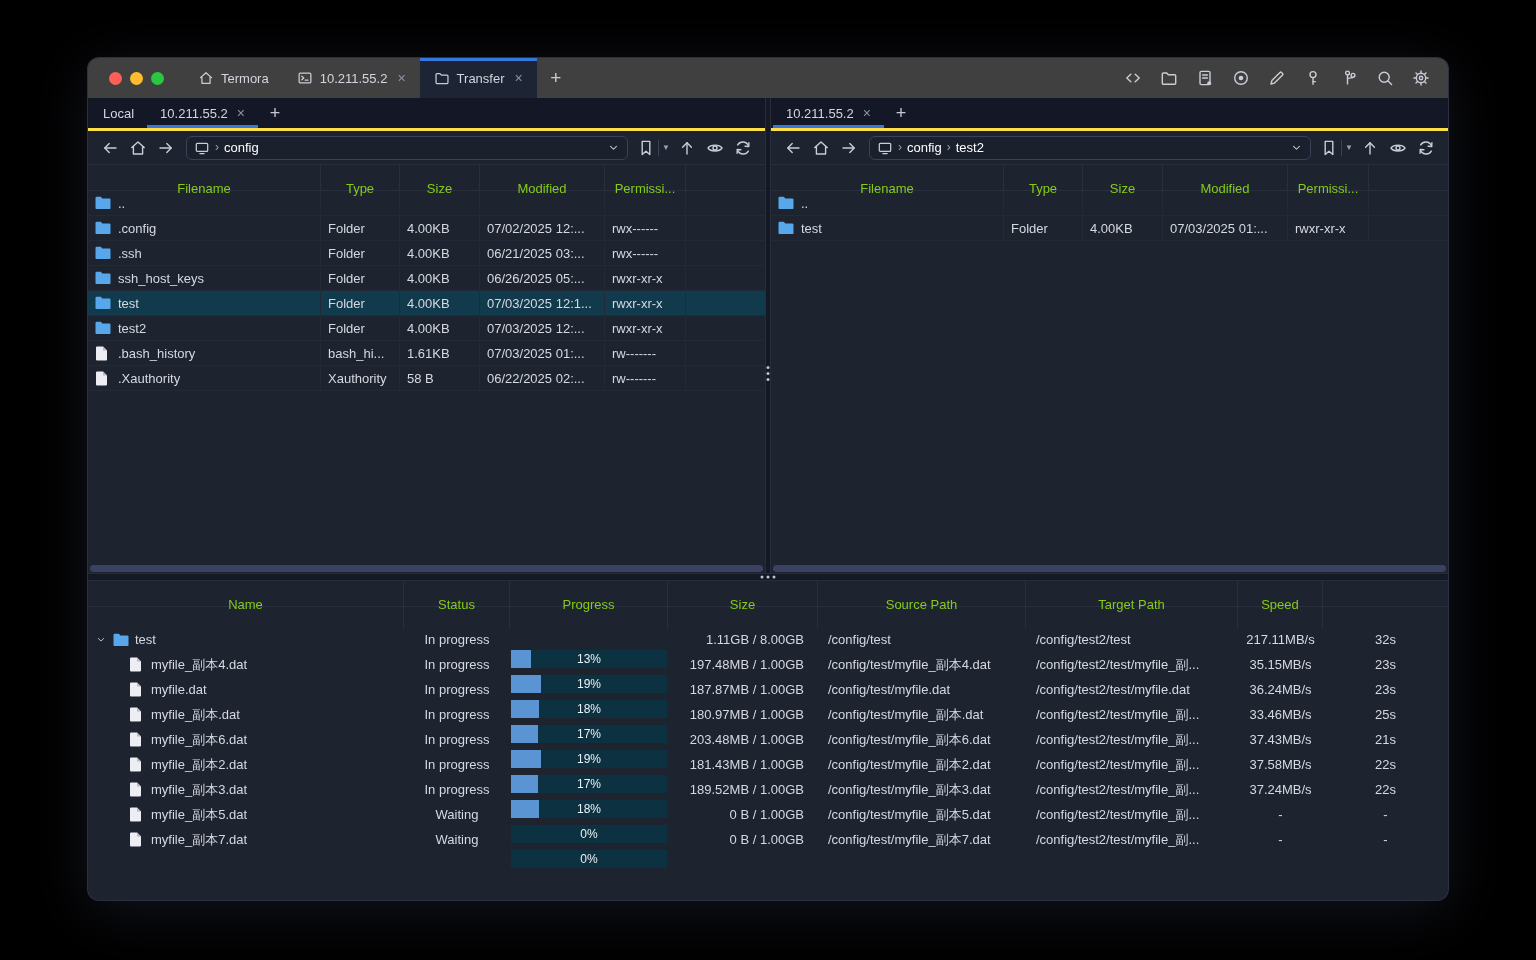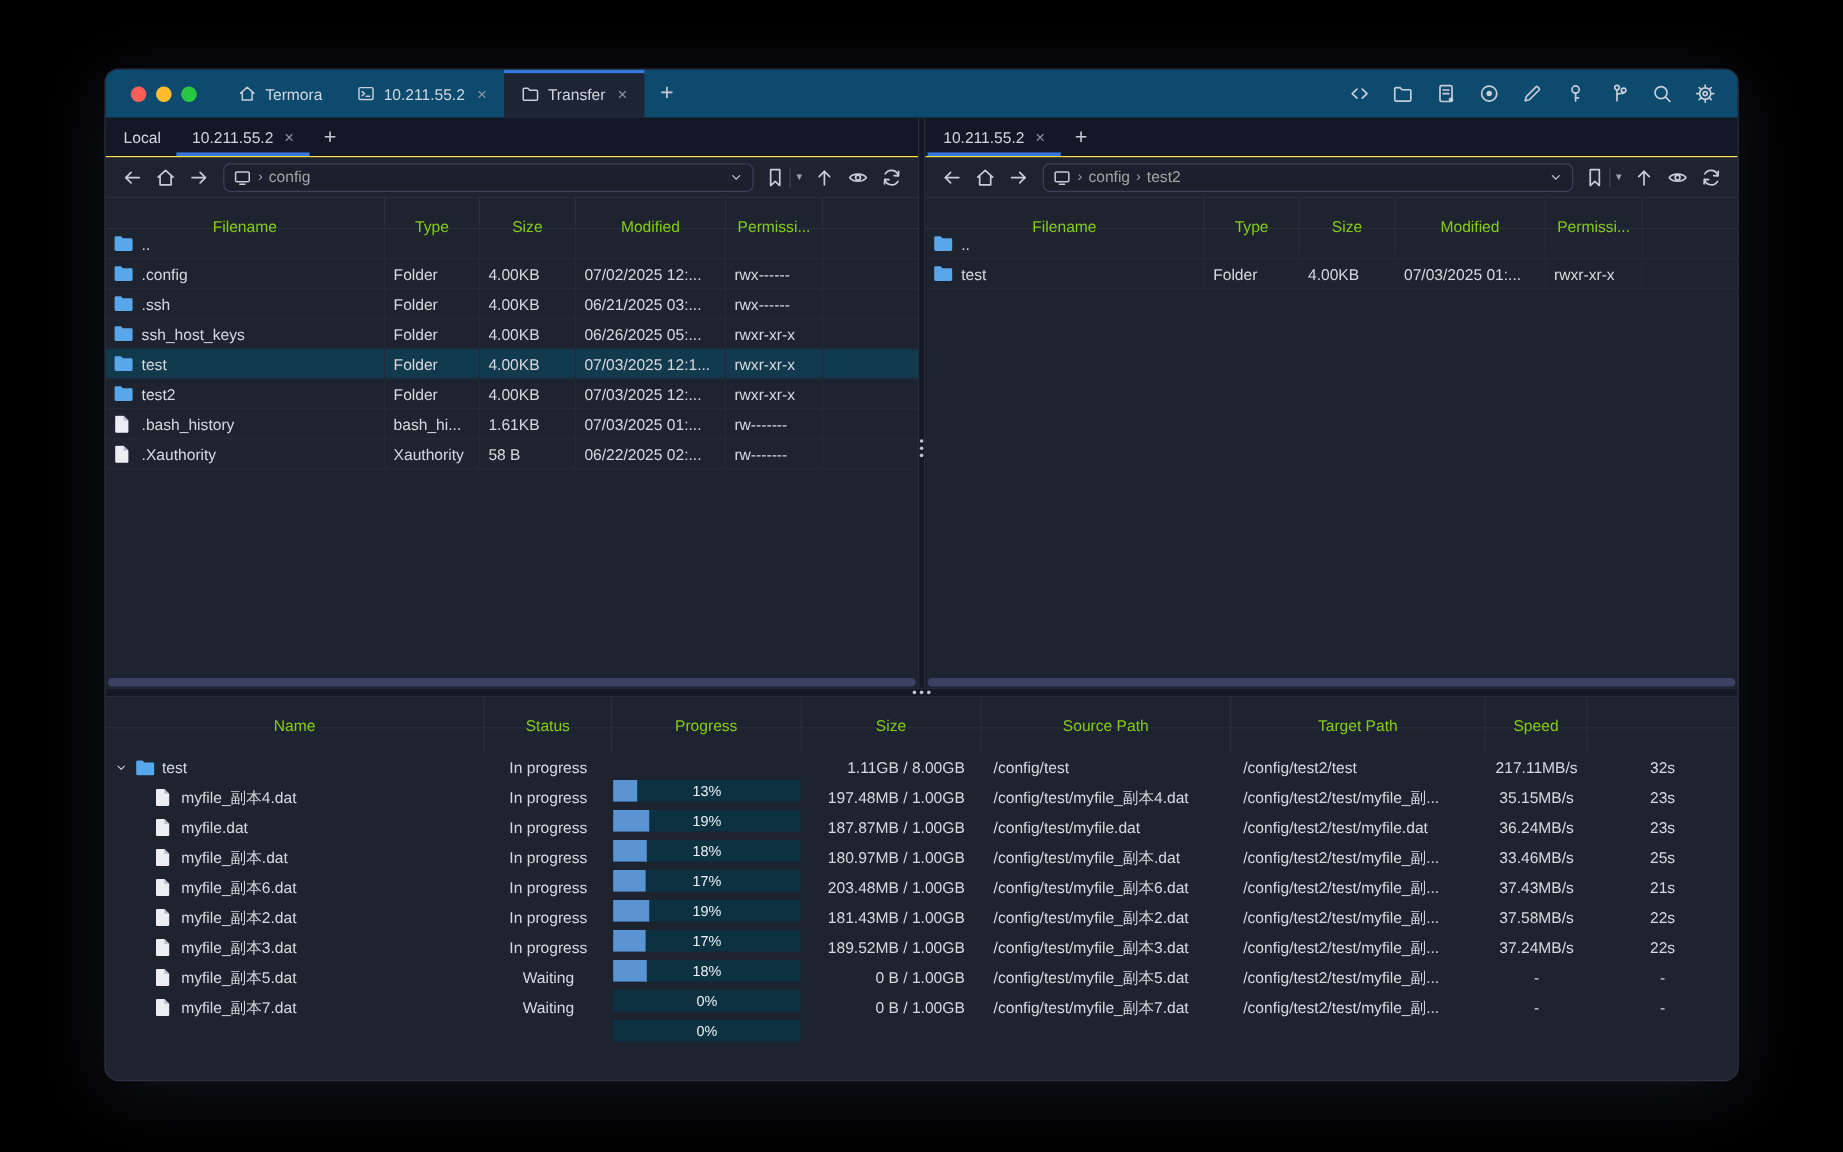--- a/index.html
+++ b/index.html
@@ -2,21 +2,21 @@
 <html><head>
 <meta charset="utf-8">
 <style>
   html,body{margin:0;padding:0;background:#000;width:1536px;height:960px;overflow:hidden;
     font-family:"Liberation Sans",sans-serif;}
   *{box-sizing:border-box;}
   .window{position:absolute;left:88px;top:58px;width:1360px;height:842px;background:#1e2330;
     border-radius:11px;overflow:hidden;display:flex;flex-direction:column;
     box-shadow:0 0 0 1px #2c3142,0 10px 60px rgba(90,100,140,.22);}
   
-  .titlebar{height:40px;flex:0 0 40px;background:#0c4a6e;display:flex;align-items:stretch;}
+  .titlebar{height:40px;flex:0 0 40px;background:#404040;display:flex;align-items:stretch;}
   .lights{display:flex;align-items:center;gap:8px;padding:0 20px 0 21px;}
   .light{width:13px;height:13px;border-radius:50%;}
   .l-red{background:#ff5f57}.l-yellow{background:#febc2e}.l-green{background:#28c840}
   .ttab{display:flex;align-items:center;gap:7px;padding:0 14px;font-size:13px;color:#d3d6df;position:relative;cursor:default;}
   .ttab.active{background:#1d2433;}
   .ttab.active::before{content:'';position:absolute;top:0;left:0;right:0;height:3px;background:#3678dd;}
   .xbtn{color:#8d93a3;font-size:14px;margin-left:3px;line-height:1;}
   .tplus{width:38px;display:flex;align-items:center;justify-content:center;color:#c6c9d3;font-size:19px;}
   .tspacer{flex:1;}
   .topicons{display:flex;align-items:center;gap:9px;padding-right:14px;}
@@ -26,29 +26,29 @@
   svg.ic .fl{fill:#c9cdd8;stroke:none;}
   svg.ic.sm{width:13px;height:13px;}
   
   .panels{flex:0 0 475px;display:flex;min-height:0;}
   .panel{display:flex;flex-direction:column;min-width:0;}
   .panel.left{width:677px;flex:0 0 677px;}
   .panel.right{flex:1;}
   .vsplit{width:6px;flex:0 0 6px;background:#151925;border-left:1px solid #272c3c;border-right:1px solid #272c3c;position:relative;}
   .vdots{position:absolute;left:50%;top:268px;transform:translateX(-50%);display:flex;flex-direction:column;gap:3px;}
   .dot{width:3px;height:3px;border-radius:50%;background:#bfc3cf;}
-  .ptabs{height:33px;flex:0 0 33px;background:#141826;display:flex;align-items:stretch;border-bottom:1px solid #fde047;padding-left:2px;}
+  .ptabs{height:33px;flex:0 0 33px;background:#141826;display:flex;align-items:stretch;border-bottom:3px solid #fde047;padding-left:2px;}
   .ptab{display:flex;align-items:center;gap:6px;padding:0 13px;font-size:13px;color:#d3d6df;position:relative;}
   .ptab.active::after{content:'';position:absolute;left:0;right:0;bottom:0;height:3px;background:#3678dd;}
   .pplus{width:34px;display:flex;align-items:center;justify-content:center;color:#c6c9d3;font-size:18px;}
   .ptoolbar{height:33px;flex:0 0 33px;display:flex;align-items:center;padding:0 9px;gap:2px;}
   .navbtn{width:26px;height:25px;display:flex;align-items:center;justify-content:center;}
   .addr{flex:1;height:24px;border:1px solid #3b4156;border-radius:6px;display:flex;align-items:center;
     padding:0 7px;gap:5px;margin:0 5px;background:#1b202d;min-width:0;}
-  .crumb{font-size:13px;color:#a3a3a3;white-space:nowrap;}
+  .crumb{font-size:13px;color:#ffffff;white-space:nowrap;}
   .csep{color:#9aa0af;font-size:12px;transform:translateY(-1px);}
   .addr .endchev{margin-left:auto;}
   .bmkwrap{display:flex;align-items:center;height:25px;border-radius:4px;padding:0 2px;}
   .bmkdiv{width:1px;height:16px;background:#3b4156;margin:0 3px;}
   .caret{color:#9aa0af;font-size:8px;}
   
   .fhead,.frow{display:grid;grid-template-columns:233px 79px 80px 125px 81px 1fr;}
   .fhead{height:27px;flex:0 0 27px;border-top:1px solid #2a2f40;border-bottom:1px solid #2a2f40;}
   .hcell{display:flex;align-items:center;justify-content:center;font-size:13px;color:#84cc16;
     border-right:1px solid #2a2f40;overflow:hidden;white-space:nowrap;}

